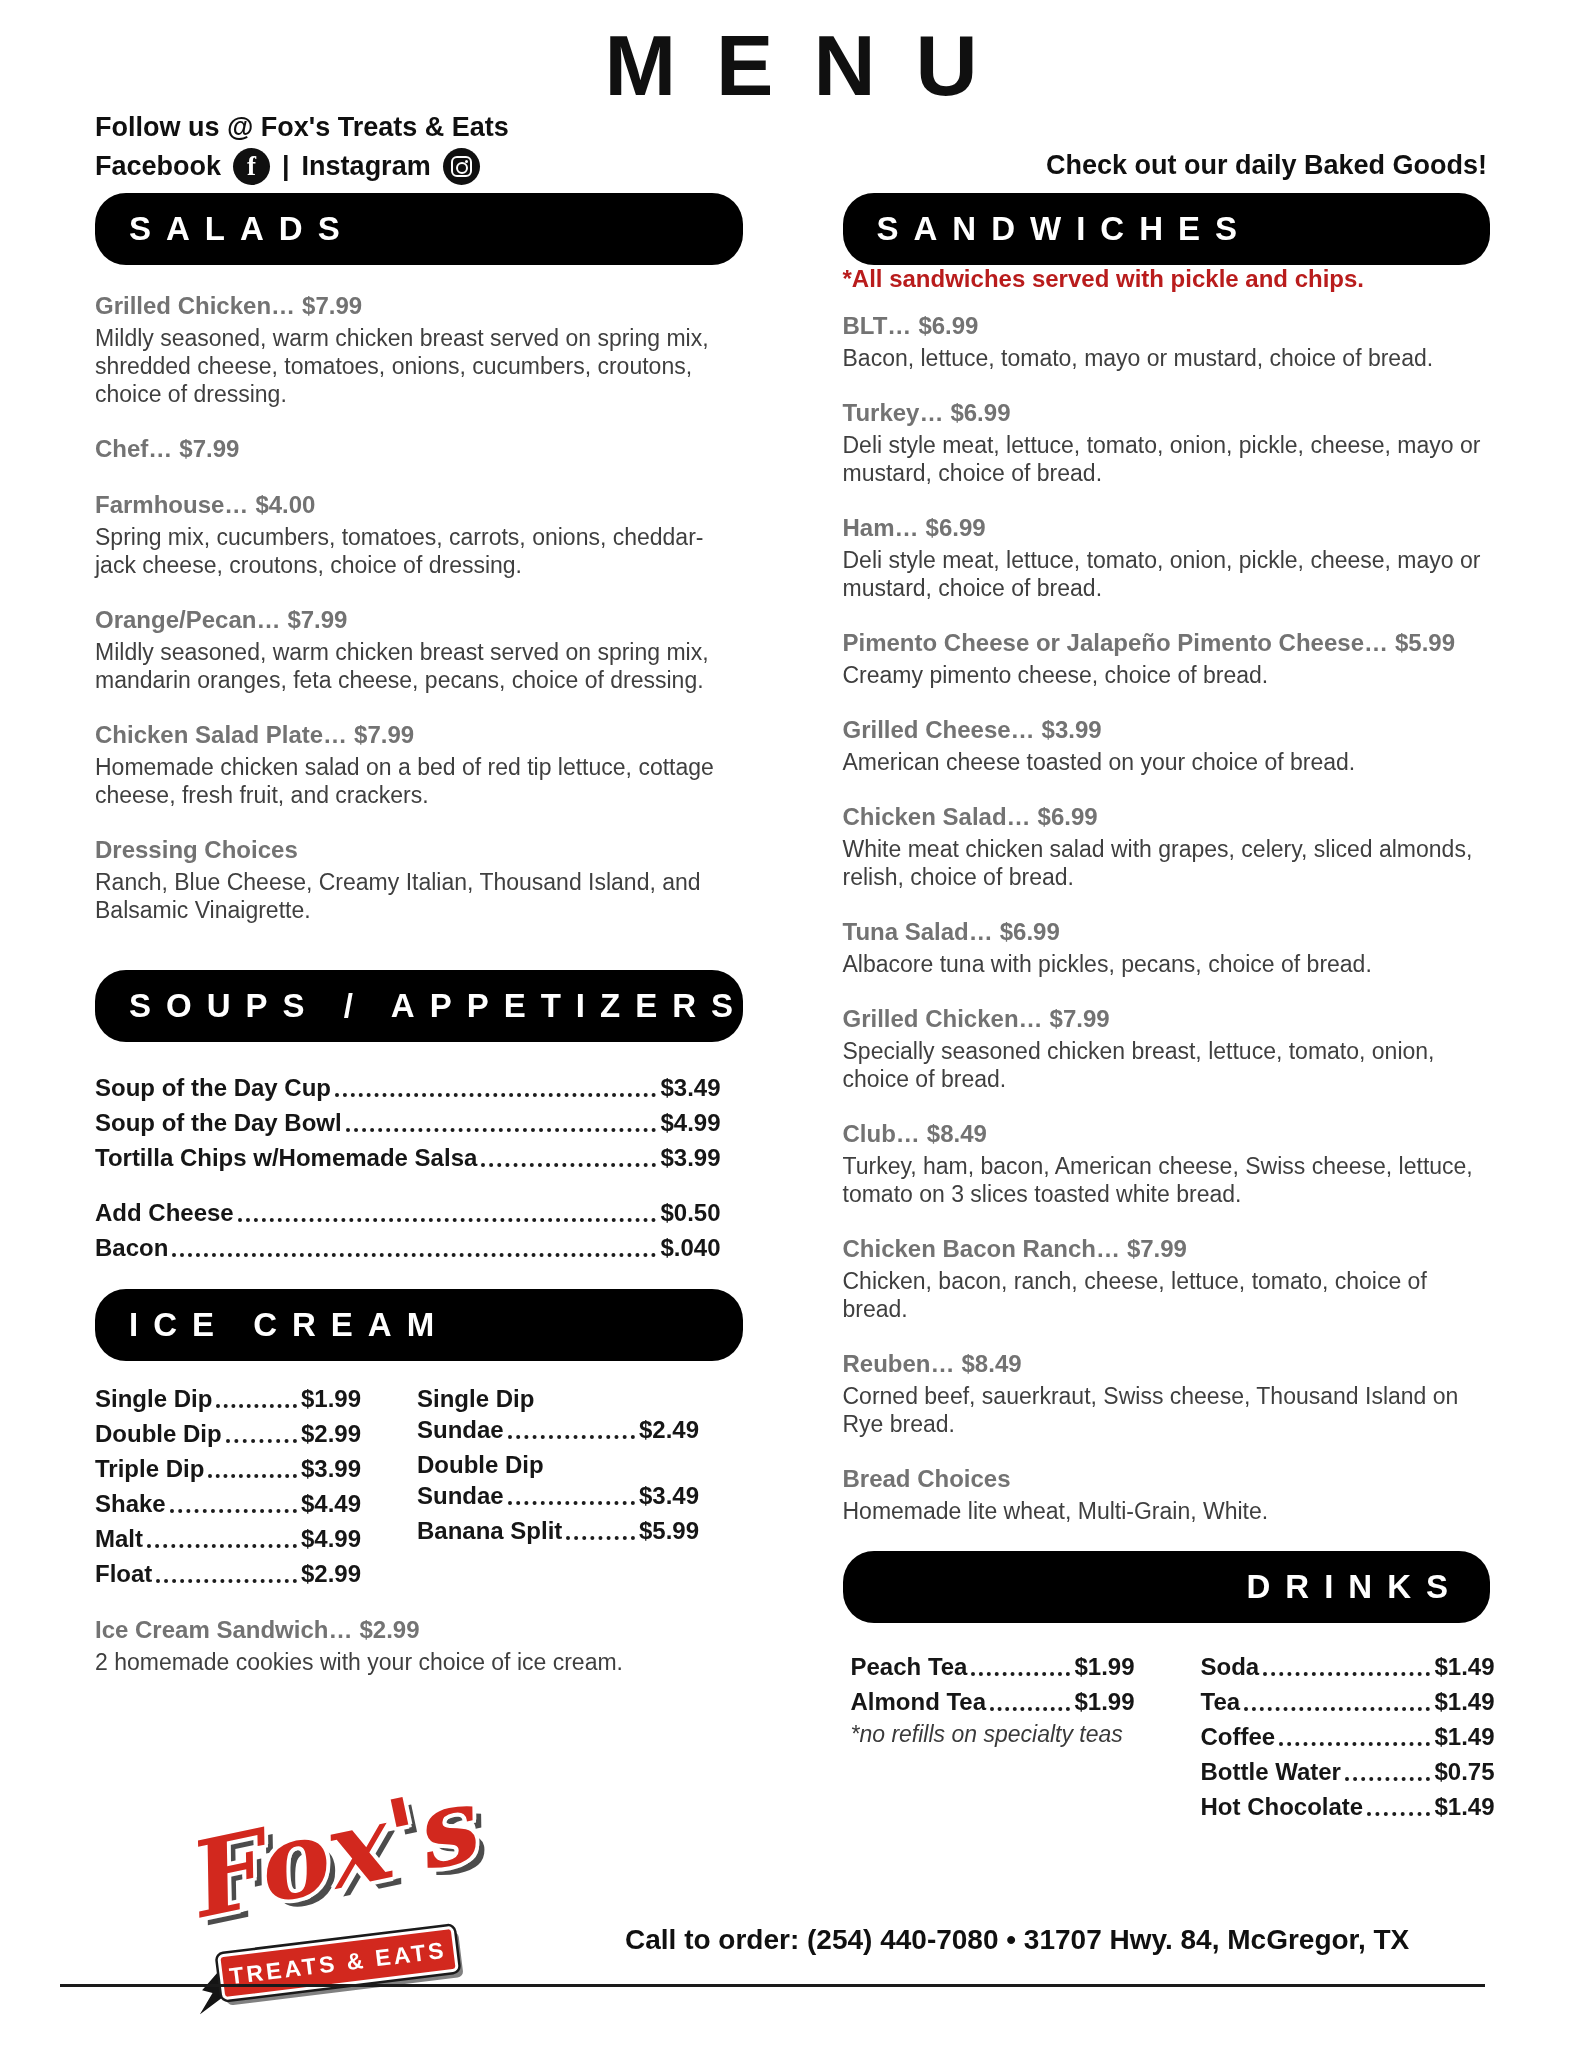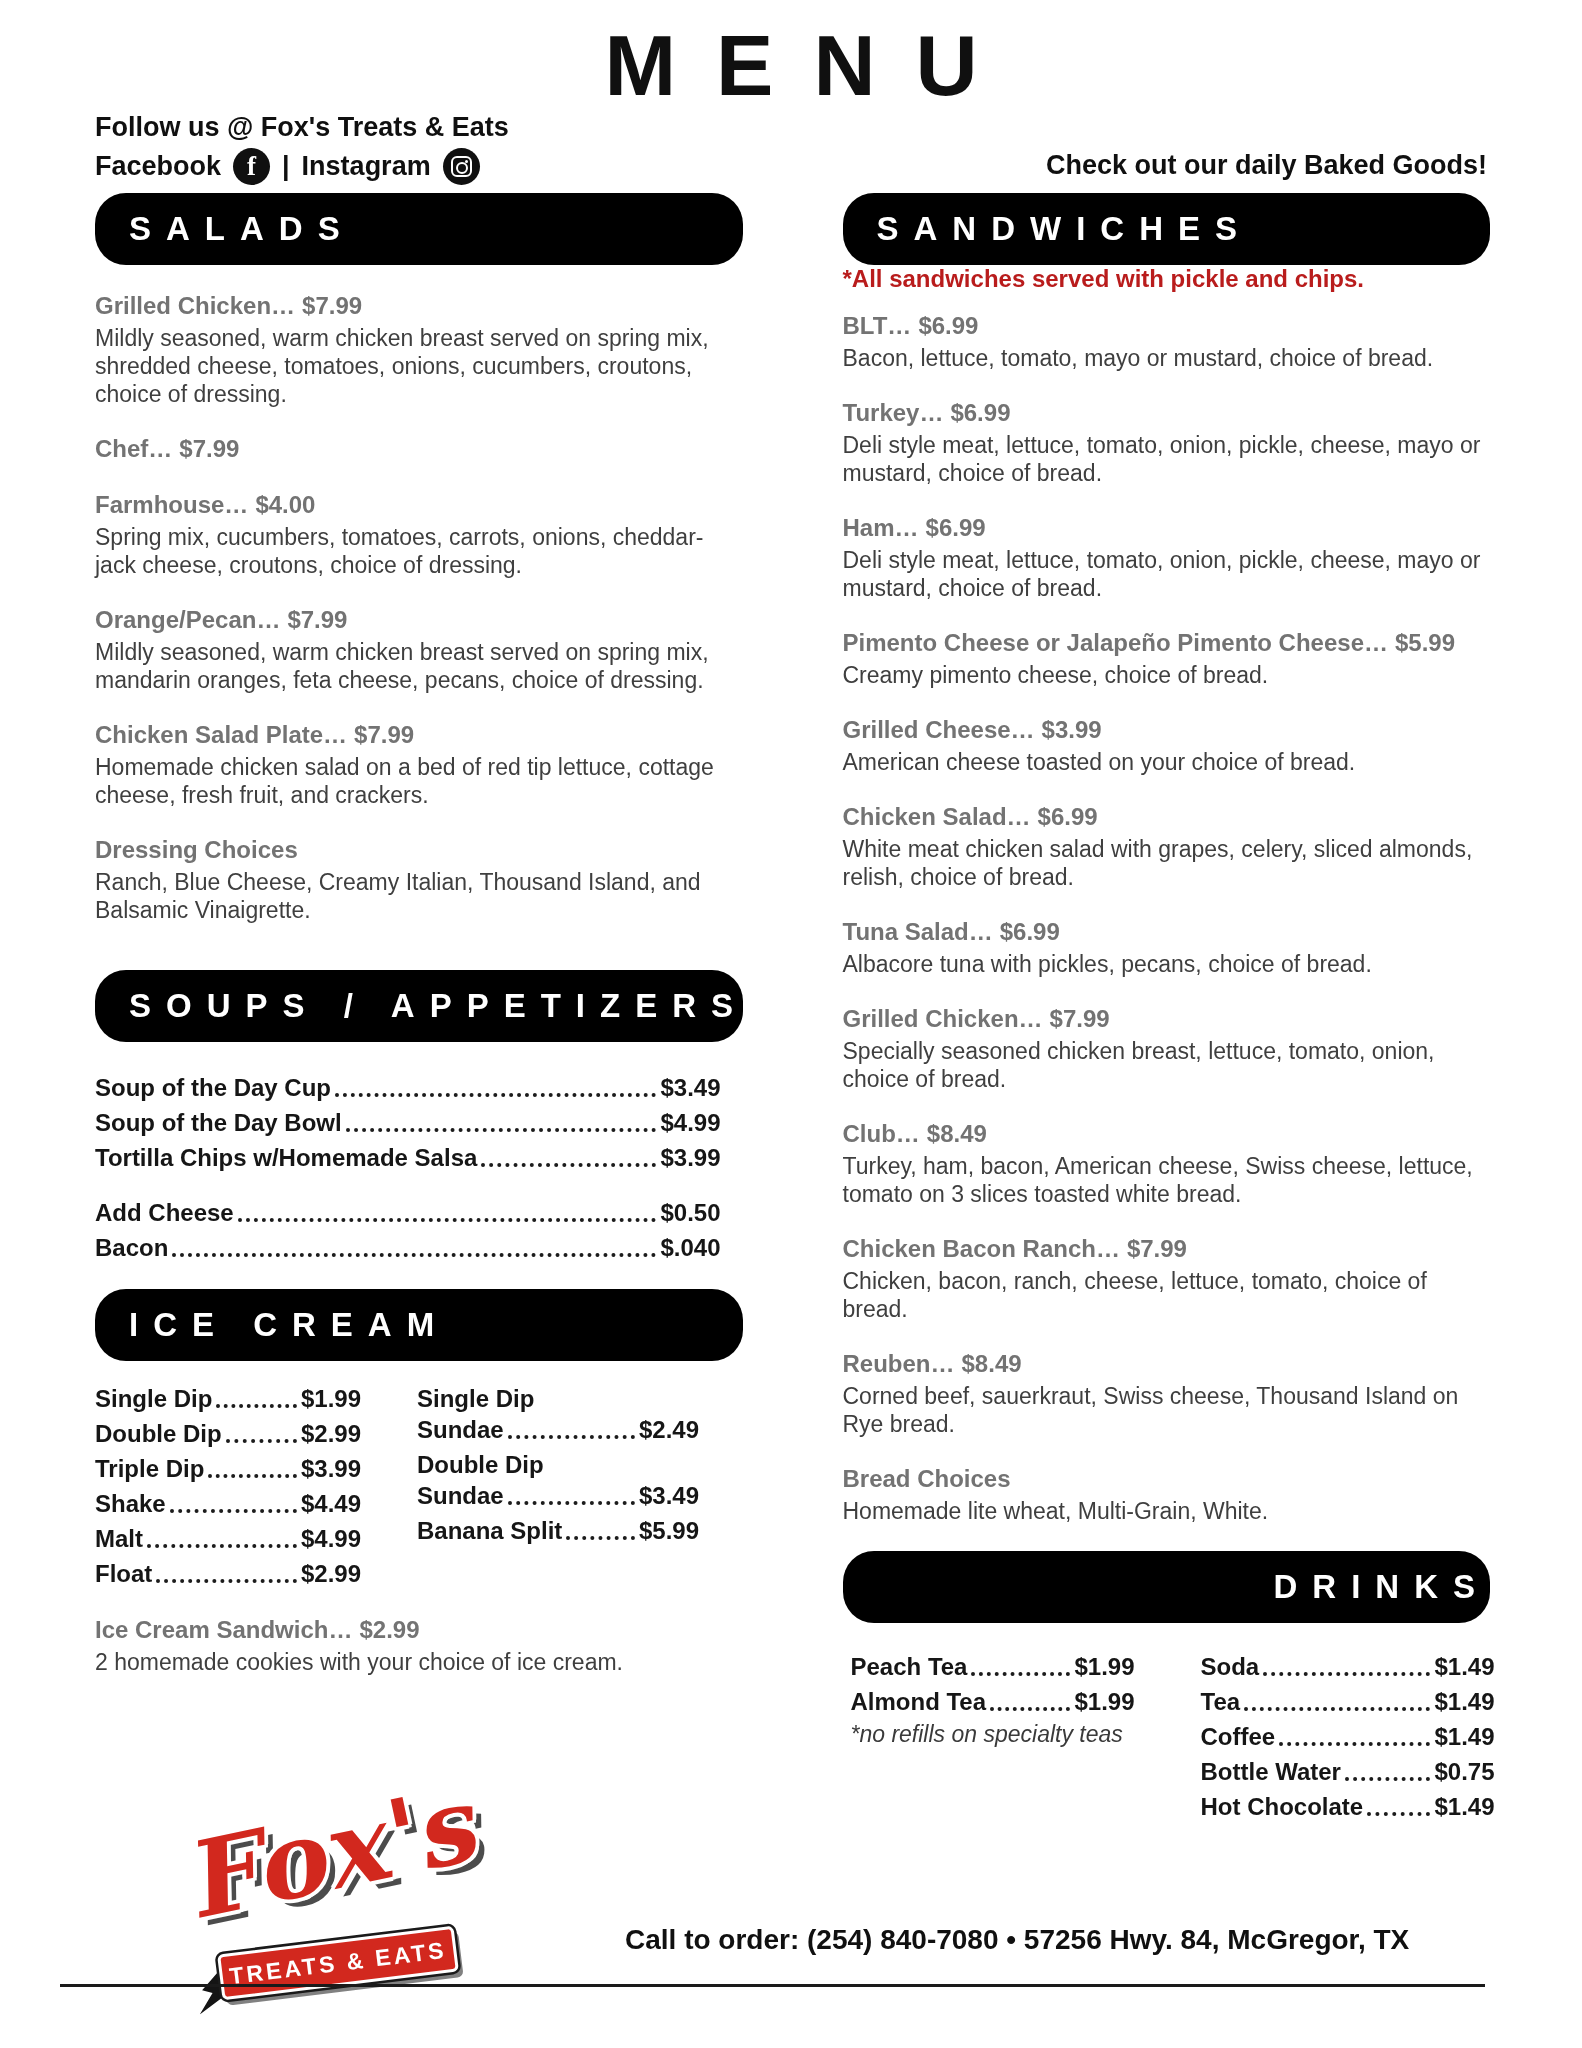--- a/index.html
+++ b/index.html
@@ -27,21 +27,21 @@
   .ig-cam::before { content:""; position:absolute; width:3.5px; height:3.5px; background:#fff; border-radius:50%; right:1.5px; top:1.5px; }
   .sep { font-weight:bold; }
   .baked { position:absolute; top:150px; right:95px; font-size:27px; font-weight:bold; color:#101010; }
 
   
   .content { position:absolute; top:193px; left:95px; width:1395px; display:flex; gap:100px; }
   .col { flex:1 1 0; min-width:0; }
 
   .banner {
     background:#000; color:#fff; font-weight:bold; font-size:33px; line-height:36px;
-    letter-spacing:15px; padding:18px 0 18px 34px; white-space:nowrap; overflow:hidden;border-radius:31px;
+    letter-spacing:15px; padding:18px 27px 18px 34px; white-space:nowrap; overflow:hidden;border-radius:31px;
   }
 
   
   .items { margin-top:26px; }
   .item { margin-bottom:26px; }
   .item-title { font-size:24px; line-height:30px; font-weight:bold; color:#737373; }
   .item-price { margin-left:7px; }
   .item-desc { font-size:23px; line-height:28px; color:#3f3f3f; margin-top:3px; }
 
   
@@ -436,16 +436,16 @@
       </div>
     </div>
   </div>
 
   <div class="logo">
     <div class="logo-script">Fox's</div>
     <div class="logo-bolt"></div>
     <div class="logo-ribbon">TREATS &amp; EATS</div>
   </div>
 
-  <div class="footer">Call to order: (254) 840-7080  •  57256 Hwy. 84, McGregor, TX</div>
+  <div class="footer">Call to order: (254) 440-7080  •  31707 Hwy. 84, McGregor, TX</div>
   <div class="bottom-rule"></div>
 
 </div>
 
 </body></html>

